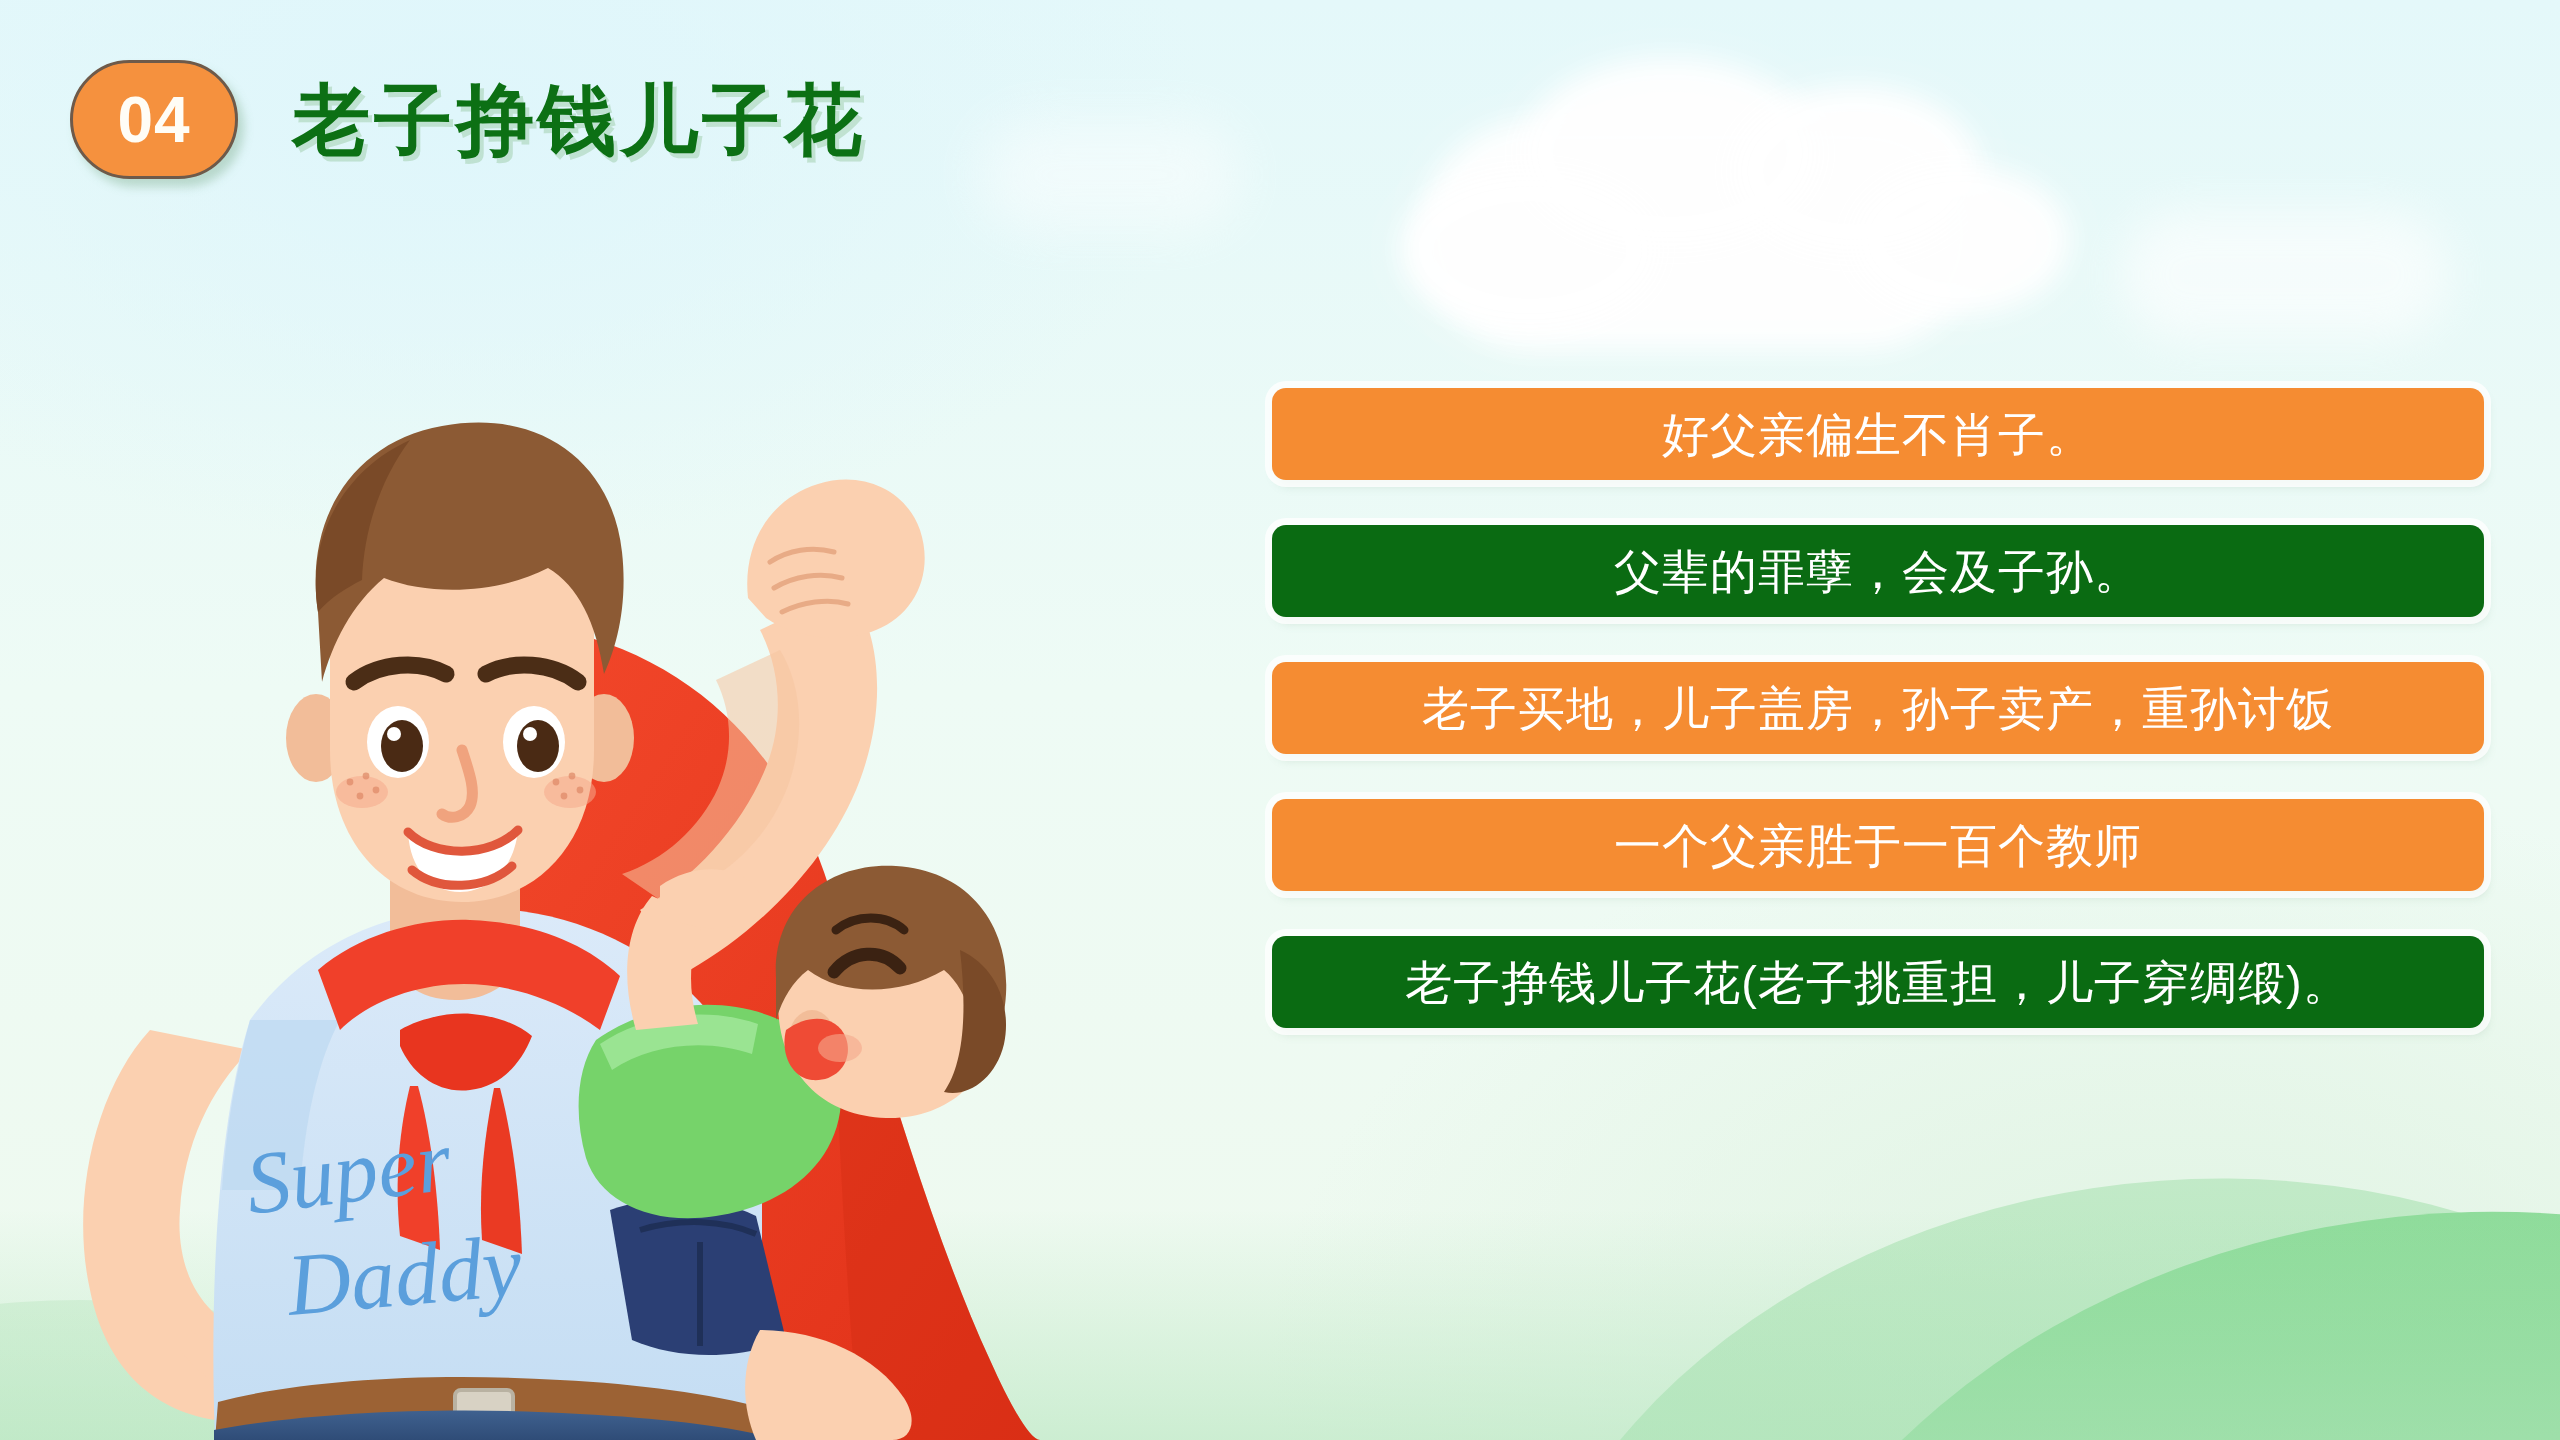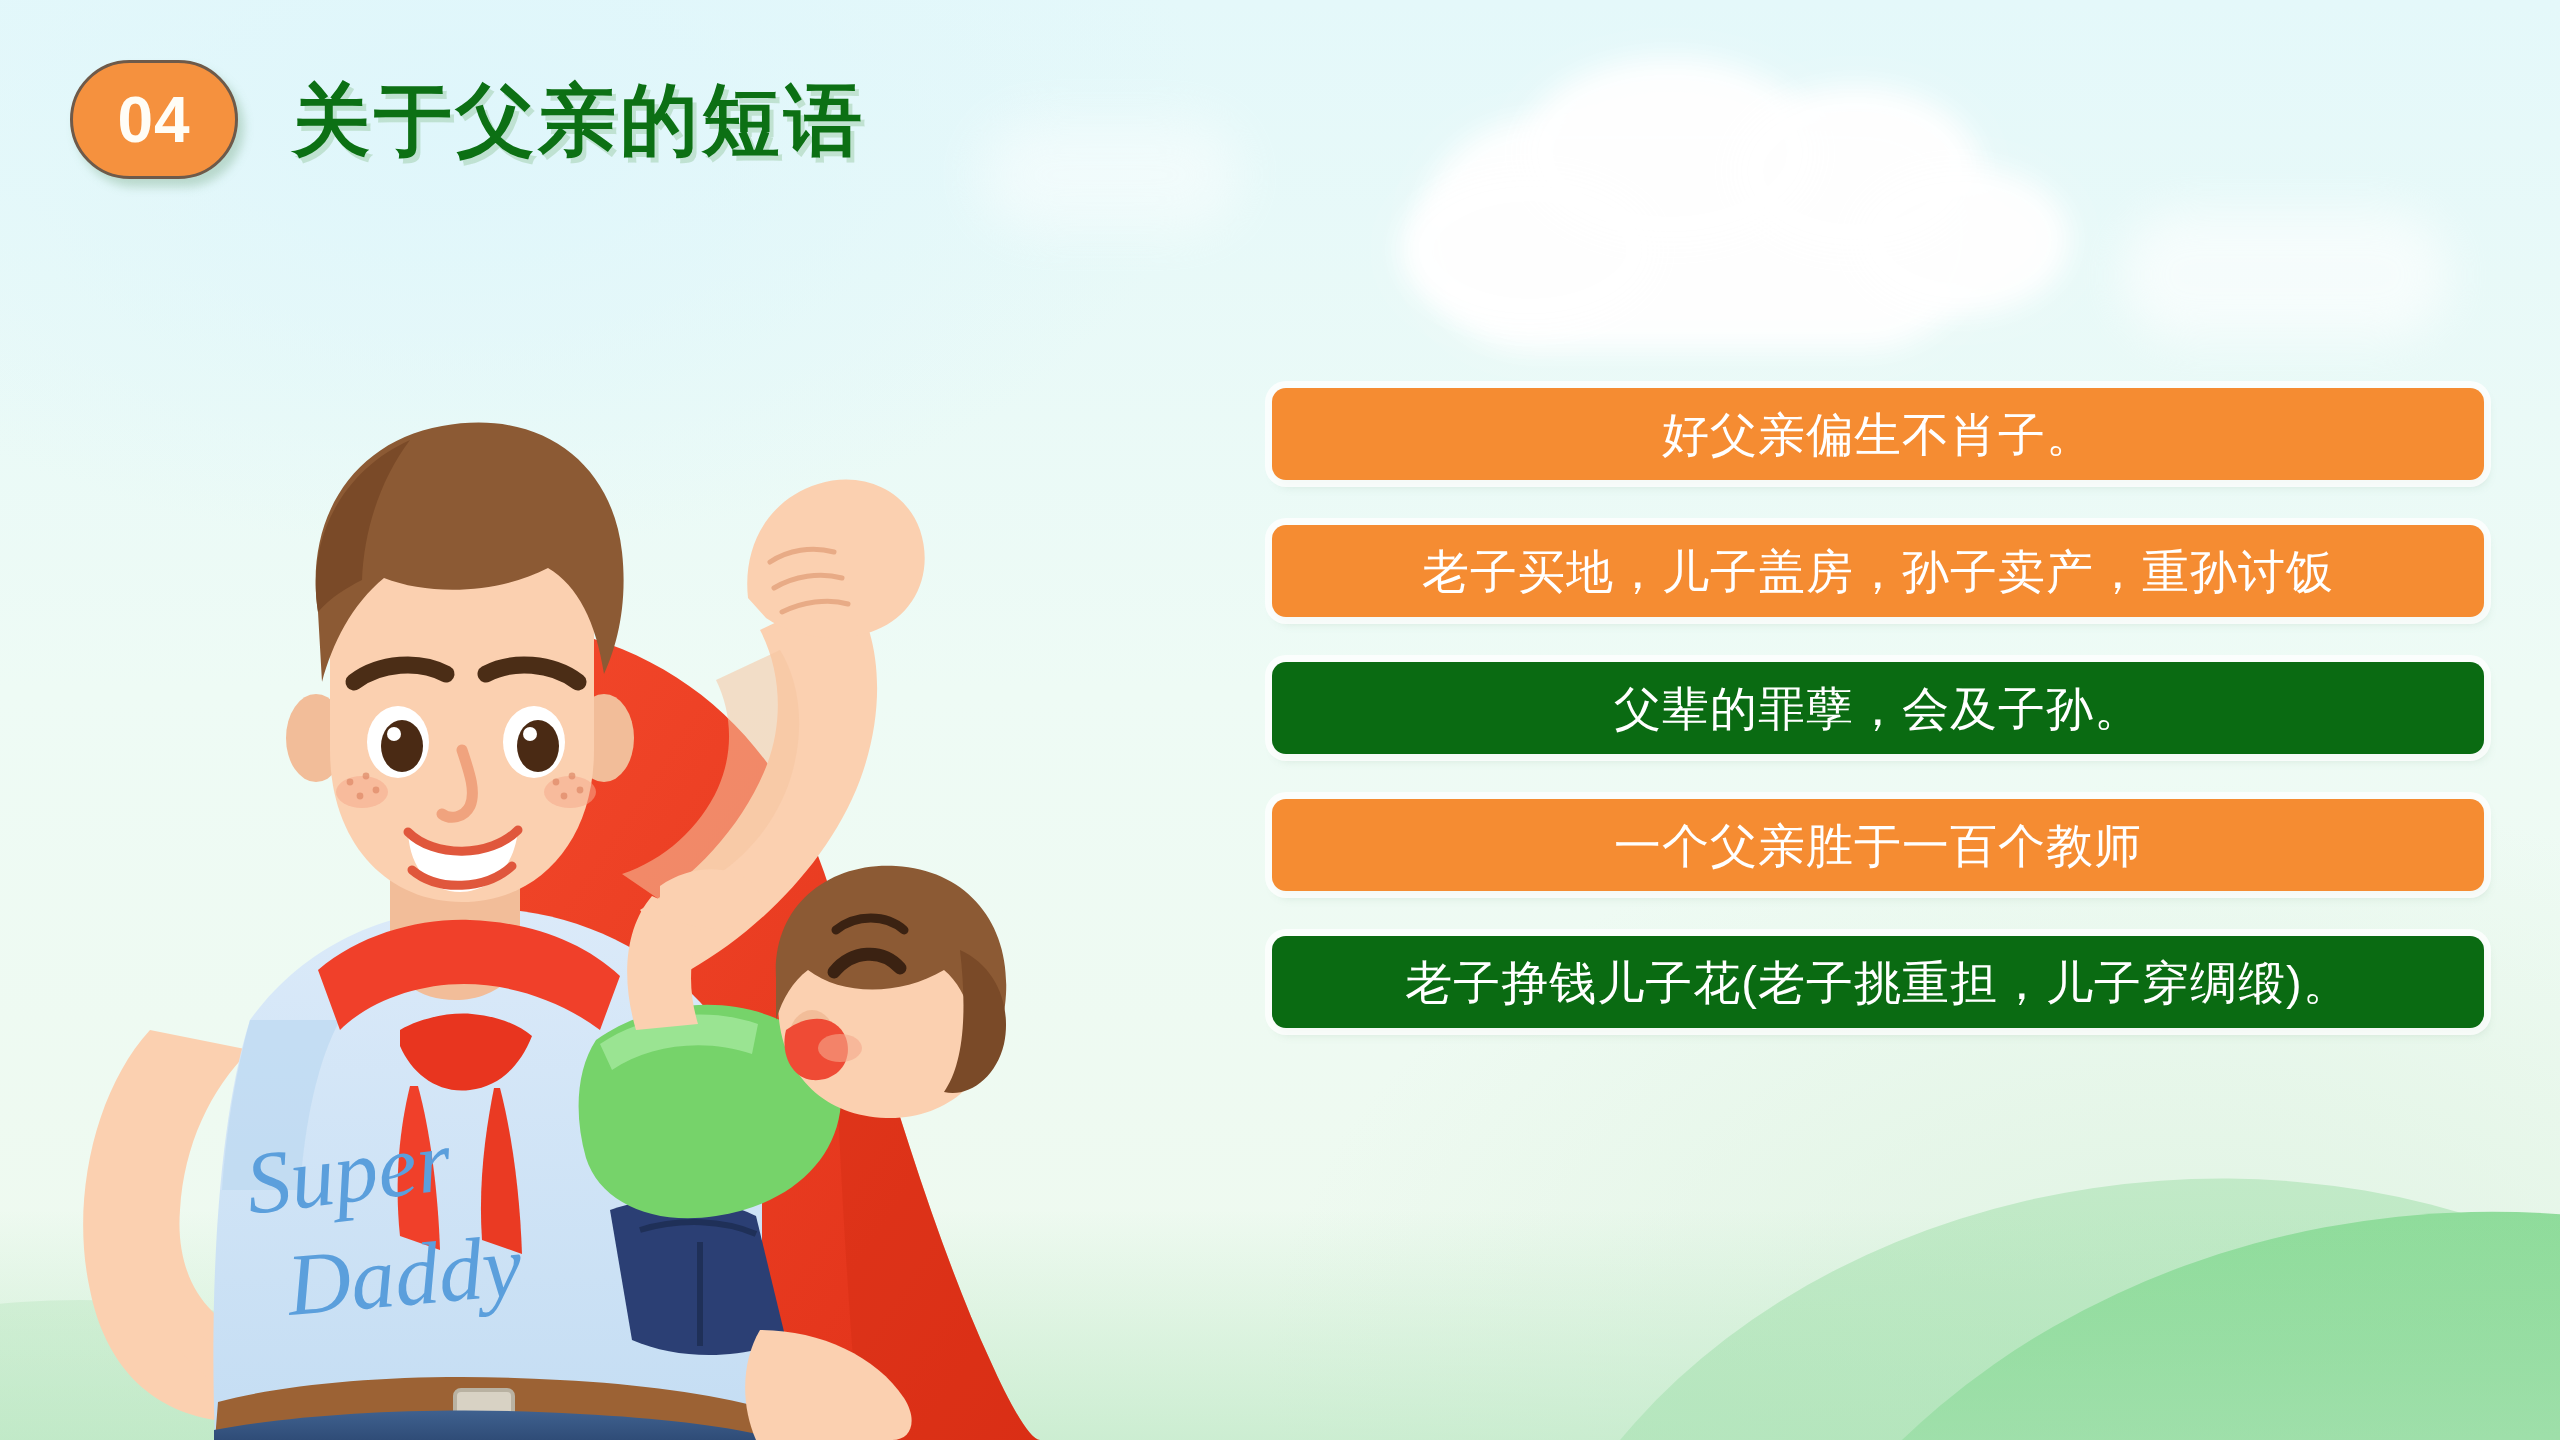--- a/index.html
+++ b/index.html
@@ -167,21 +167,21 @@
 
   <div class="hill hill-left"></div>
   <div class="hill hill-far"></div>
   <div class="hill hill-near"></div>
   <div class="ground-haze"></div>
 
   <div class="header">
     <div class="badge">
       <span class="badge-text">04</span>
     </div>
-    <div class="title">关于父亲的短语</div>
+    <div class="title">老子挣钱儿子花</div>
   </div>
 
   <div class="illus">
     <svg viewBox="0 0 1320 1110" xmlns="http://www.w3.org/2000/svg">
       <defs>
         <clipPath id="frameClip">
             <rect x="0" y="0" width="1320" height="1110"></rect>
           </clipPath>
         <linearGradient id="capeGrad" x1="0" y1="0" x2="1" y2="1">
           <stop offset="0%" stop-color="#f2472a"></stop>
@@ -325,28 +325,28 @@
       </g>
     </svg>
   </div>
 
   <div class="banner-stack">
 
     <div class="banner orange">
       <span class="banner-text">好父亲偏生不肖子。</span>
     </div>
 
+    <div class="banner green">
+      <span class="banner-text">父辈的罪孽，会及子孙。</span>
+    </div>
+
     <div class="banner orange">
       <span class="banner-text">老子买地，儿子盖房，孙子卖产，重孙讨饭</span>
     </div>
 
-    <div class="banner green">
-      <span class="banner-text">父辈的罪孽，会及子孙。</span>
-    </div>
-
     <div class="banner orange">
       <span class="banner-text">一个父亲胜于一百个教师</span>
     </div>
 
     <div class="banner green">
       <span class="banner-text">老子挣钱儿子花(老子挑重担，儿子穿绸缎)。</span>
     </div>
 
   </div>
 

